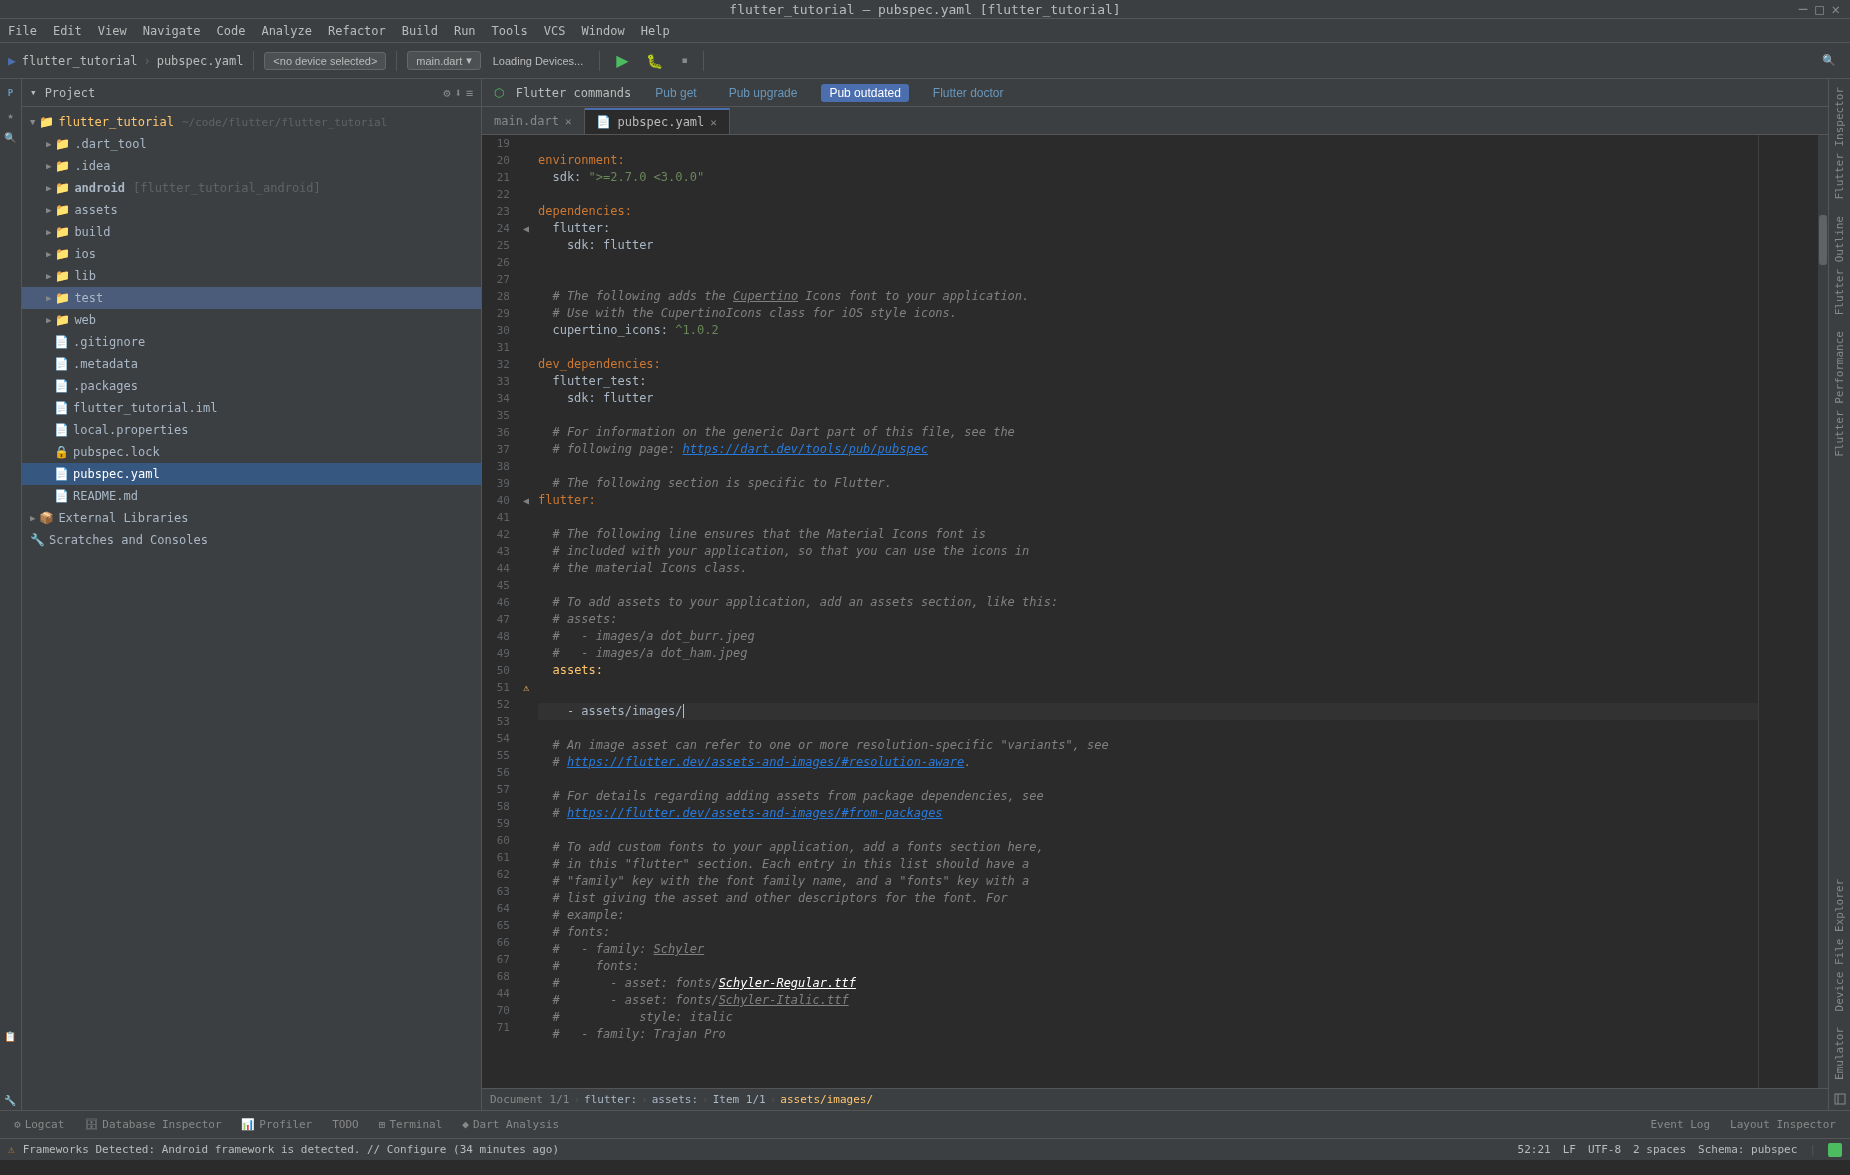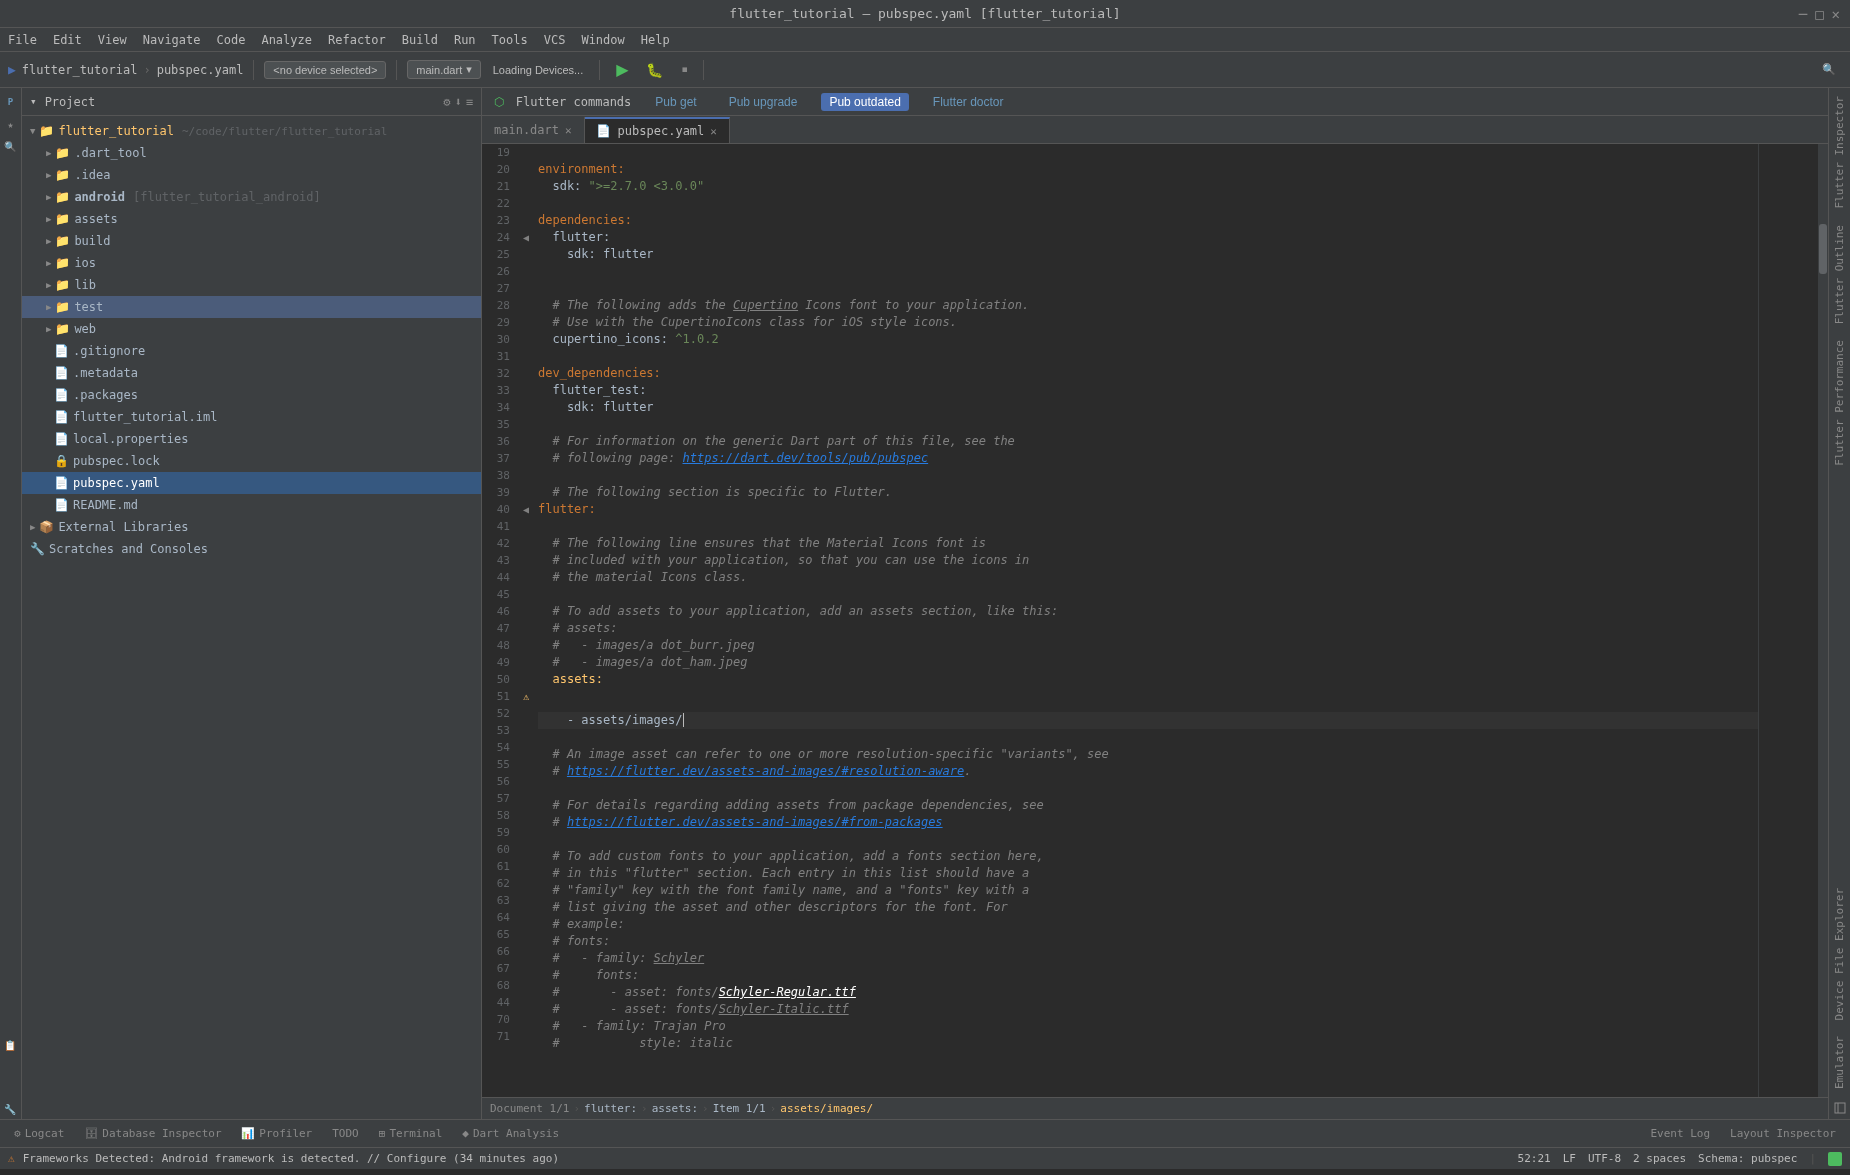--- a/index.html
+++ b/index.html
@@ -9,21 +9,21 @@
       color: #a9b7c6;
       width: 1850px;
       height: 1175px;
       overflow: hidden;
       font-size: 12px;
     }
 
     
     #title-bar {
       background: #3c3f41;
-      height: 28px;
+      height: 19px;
       display: flex;
       align-items: center;
       justify-content: center;
       position: relative;
       border-bottom: 1px solid #555;
     }
     #title-bar .title {
       color: #bbb;
       font-size: 13px;
     }
@@ -716,22 +716,22 @@
         <div class="code-line"><span class="comment">  # To add custom fonts to your application, add a fonts section here,</span></div>
         <div class="code-line"><span class="comment">  # in this "flutter" section. Each entry in this list should have a</span></div>
         <div class="code-line"><span class="comment">  # "family" key with the font family name, and a "fonts" key with a</span></div>
         <div class="code-line"><span class="comment">  # list giving the asset and other descriptors for the font. For</span></div>
         <div class="code-line"><span class="comment">  # example:</span></div>
         <div class="code-line"><span class="comment">  # fonts:</span></div>
         <div class="code-line"><span class="comment">  #   - family: <span style="text-decoration:underline;color:#808080;cursor:pointer;">Schyler</span></span></div>
         <div class="code-line"><span class="comment">  #     fonts:</span></div>
         <div class="code-line"><span class="comment">  #       - asset: fonts/<span style="text-decoration:underline;color:#ffffff;cursor:pointer;">Schyler-Regular.ttf</span></span></div>
         <div class="code-line"><span class="comment">  #       - asset: fonts/<span style="text-decoration:underline;color:#808080;cursor:pointer;">Schyler-Italic.ttf</span></span></div>
+        <div class="code-line"><span class="comment">  #           style: italic</span></div>
         <div class="code-line"><span class="comment">  #   - family: Trajan Pro</span></div>
-        <div class="code-line"><span class="comment">  #           style: italic</span></div>
       </div>
 
       <div style="width:70px;background:#2b2b2b;border-left:1px solid #3c3f41;position:relative;overflow:hidden;">
         <div style="width:100%;height:100%;opacity:0.3;font-size:3px;line-height:5px;color:#606366;padding:2px;">
           
         </div>
 
         <div style="position:absolute;right:0;top:0;width:10px;height:100%;background:#3c3f41;">
           <div style="width:8px;height:50px;background:#606366;border-radius:3px;margin:80px 1px;"></div>
         </div>

